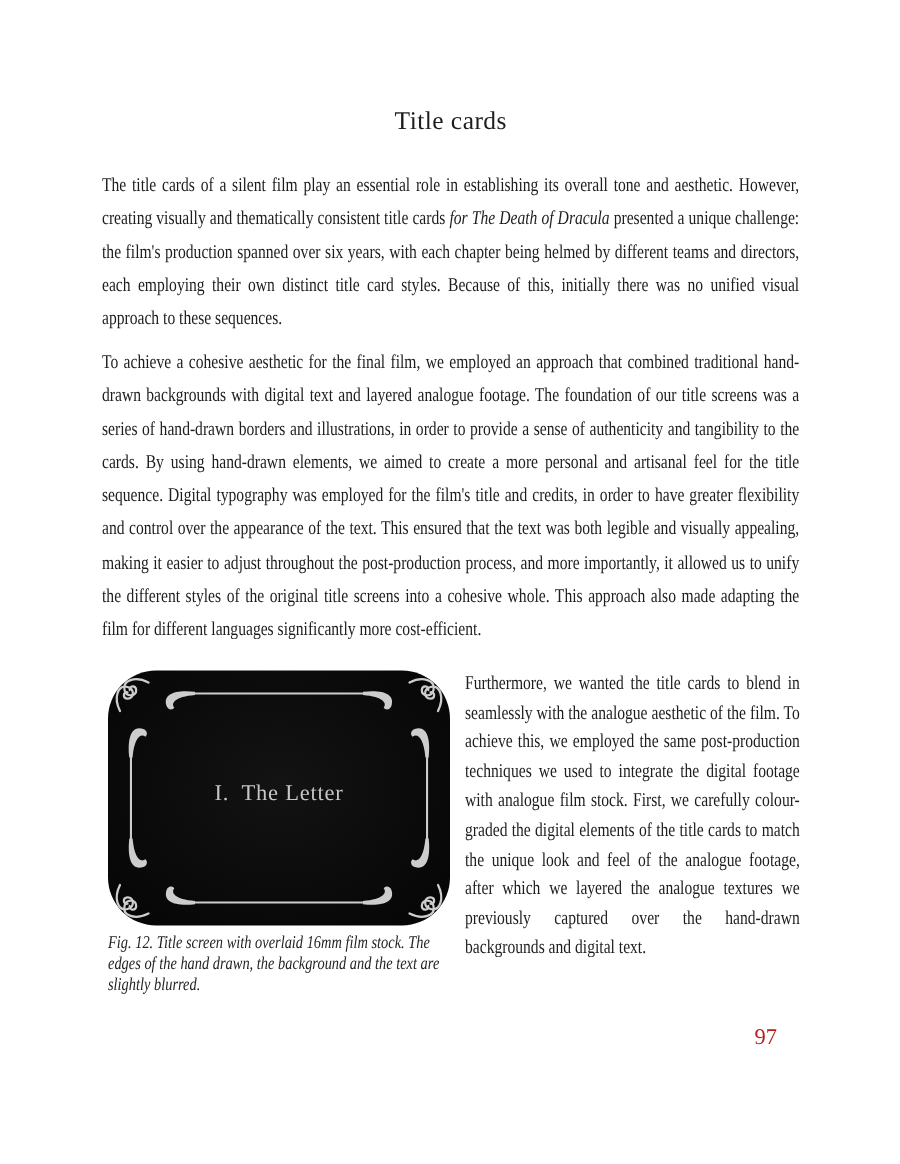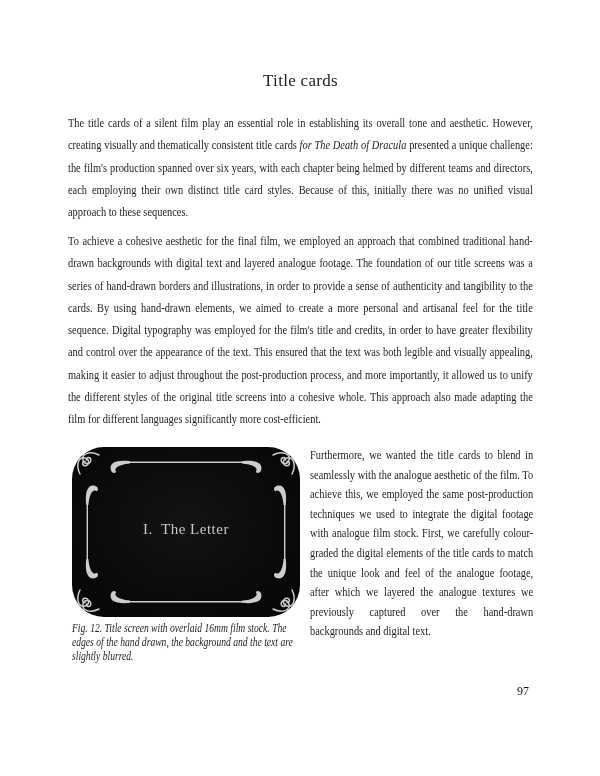--- a/index.html
+++ b/index.html
@@ -53,22 +53,22 @@
   }
 
   #p3{
     position:absolute;left:242px;top:445px;margin:0;
     font-size:13px;line-height:19.6px;
     text-align:justify;
     width:279px;transform:scaleX(0.8);transform-origin:0 0;
   }
 
   .page-number{
-    position:absolute;right:71px;top:684px;
-    font-size:12px;color:#0f172a;
+    position:absolute;right:82px;top:684px;
+    font-size:15px;color:#b91c1c;
   }
 </style>
 </head>
 <body>
 
 <div class="page">
   <div class="content">
 
     <h1 class="doc-title">Title cards</h1>
 

